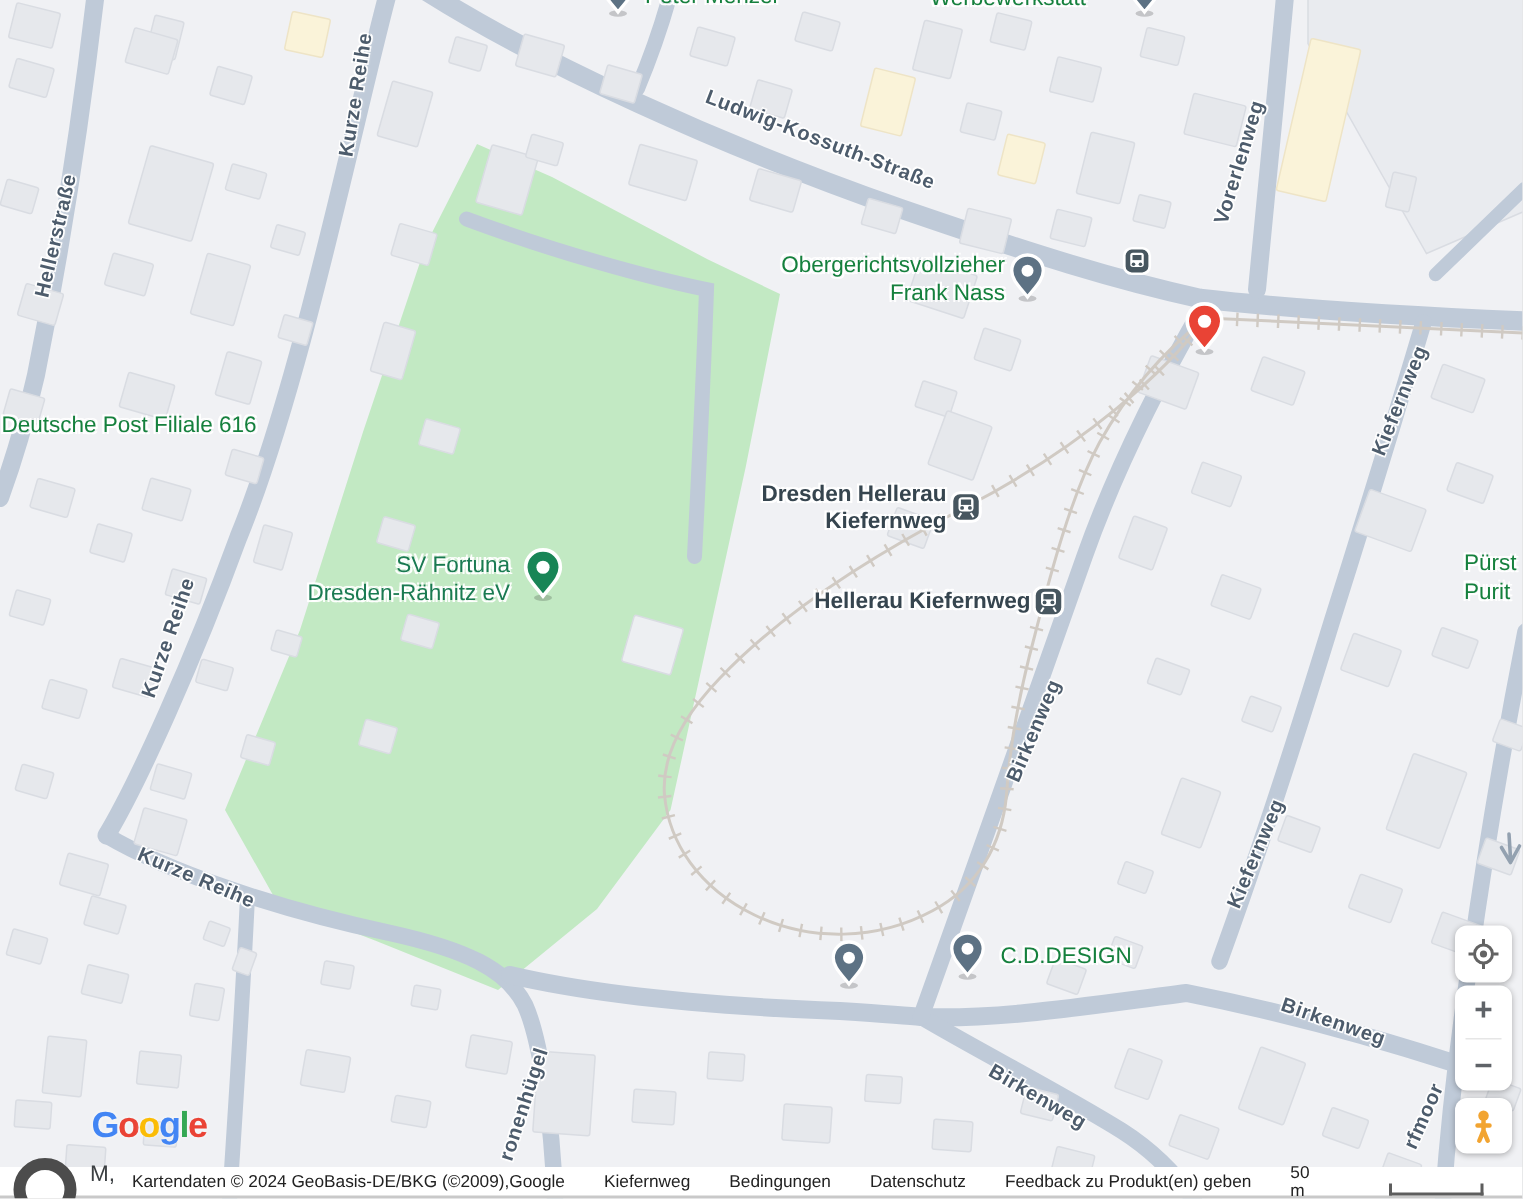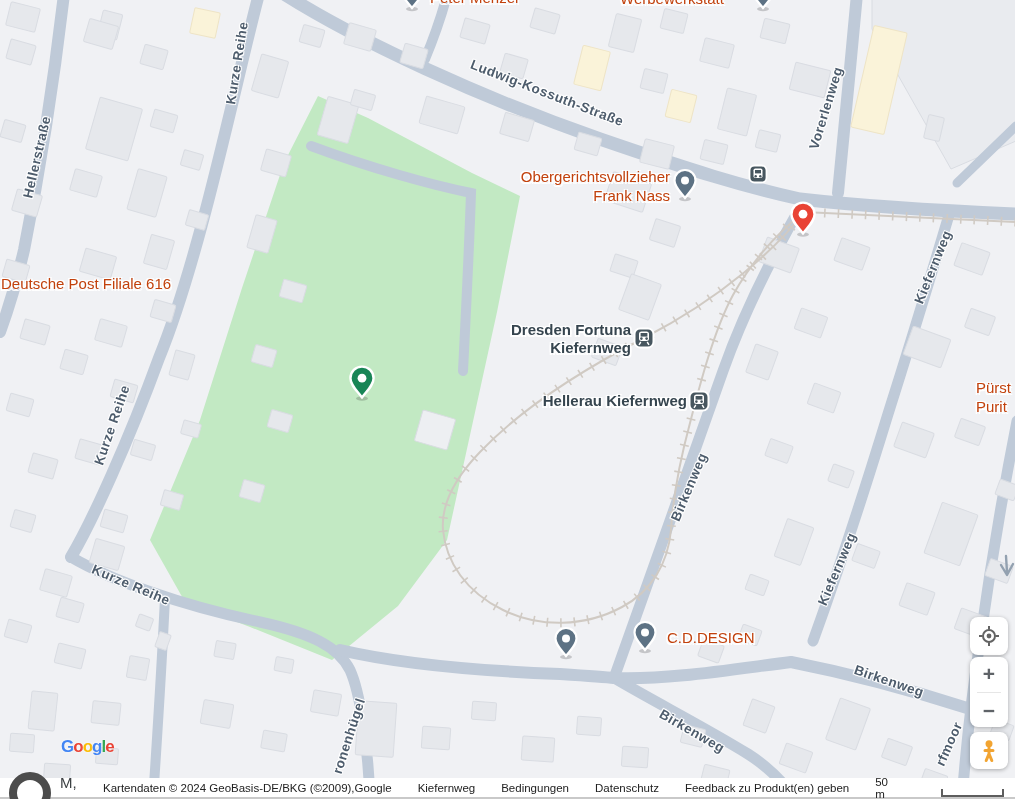--- a/index.html
+++ b/index.html
@@ -4,40 +4,40 @@
 <style>
   html,body{margin:0;padding:0;background:#ddd;}
   .viewport{position:relative;width:1015px;height:799px;overflow:hidden;
     background:#f0f1f4;font-family:"Liberation Sans",sans-serif;}
   #map-svg{position:absolute;left:0;top:0;z-index:1;}
   #labels{position:absolute;left:0;top:0;width:100%;height:100%;z-index:3;pointer-events:none;}
   .street-label{position:absolute;color:#4d5c6c;font-size:13.5px;font-weight:bold;
     letter-spacing:.5px;white-space:nowrap;
     text-shadow:-1px -1px 0 rgba(255,255,255,.95),1px -1px 0 rgba(255,255,255,.95),
       -1px 1px 0 rgba(255,255,255,.95),1px 1px 0 rgba(255,255,255,.95),0 0 3px #fff;}
-  .poi-label{position:absolute;font-size:15px;color:#c2410c;line-height:19px;white-space:nowrap;
+  .poi-label{position:absolute;font-size:15px;color:#15803d;line-height:19px;white-space:nowrap;
     text-shadow:-1.5px -1.5px 0 rgba(255,255,255,.95),1.5px -1.5px 0 rgba(255,255,255,.95),
       -1.5px 1.5px 0 rgba(255,255,255,.95),1.5px 1.5px 0 rgba(255,255,255,.95),0 0 3px #fff;}
   .poi-label.right{text-align:right;transform:translateX(-100%);}
   .poi-label.station{font-weight:bold;color:#36454f;font-size:15px;line-height:18px;}
   .poi-label.green{color:#1a7a52;}
   .ctl{position:absolute;right:7px;background:#fff;border-radius:8px;z-index:5;
     box-shadow:0 1px 4px rgba(0,0,0,.3);display:flex;align-items:center;justify-content:center;cursor:pointer;}
   .ctl.locate{top:617px;width:38px;height:38px;}
   .ctl.zoomctl{top:657px;width:38px;height:70px;flex-direction:column;justify-content:space-between;padding:0;}
   .zoom-btn{width:38px;height:33px;border:none;background:none;font-size:21px;color:#5f6368;
     cursor:pointer;line-height:30px;font-family:"Liberation Sans",sans-serif;font-weight:bold;}
   .zoom-div{width:24px;height:1px;background:#e6e6e6;}
   .ctl.pegman{top:732px;width:38px;height:37px;}
-  .google-logo{position:absolute;left:61px;top:737px;z-index:5;font-size:17px;font-weight:bold;
+  .google-logo{position:absolute;left:61px;top:737px;z-index:5;font-size:24px;font-weight:bold;
     letter-spacing:-1px;cursor:pointer;
     text-shadow:0 0 3px rgba(255,255,255,.8);}
   .attribution{position:absolute;left:0;bottom:0;width:1015px;height:21px;background:#fff;
     z-index:6;display:flex;align-items:center;font-size:11.5px;color:#222;
-    border-bottom:2px solid #c9c9c9;box-sizing:border-box;padding-left:15px;}
+    border-bottom:2px solid #c9c9c9;box-sizing:border-box;}
   .attribution .item{margin-right:26px;white-space:nowrap;}
   .attribution .first{margin-left:88px;}
   .scale-group{margin-left:auto;margin-right:58px;display:flex;align-items:flex-end;gap:36px;}
   .scale-bar{width:68px;height:6px;border:2px solid #5d5d5d;border-top:none;margin-left:8px;margin-bottom:3px;}
   .cut-circle{position:absolute;left:9px;top:772px;width:26px;height:26px;border-radius:50%;
     border:8px solid #4c4c4c;background:#fff;z-index:7;}
   .cut-m{position:absolute;left:60px;top:774px;z-index:7;font-size:15px;color:#3c4043;}
 </style>
 </head>
 <body>
@@ -267,31 +267,35 @@
       <div class="poi-label left" style="left: 620px; top: -11px;">
         <div>Werbewerkstatt</div>
       </div>
       <div class="poi-label right" style="left: 670px; top: 167px;">
         <div>Obergerichtsvollzieher</div>
         <div>Frank Nass</div>
       </div>
       <div class="poi-label left" style="left: 1px; top: 274px;">
         <div>Deutsche Post Filiale 616</div>
       </div>
+      <div class="poi-label right green" style="left: 340px; top: 367px;">
+        <div>SV Fortuna</div>
+        <div>Dresden-Rähnitz eV</div>
+      </div>
       <div class="poi-label right station" style="left: 631px; top: 321px;">
-        <div>Dresden Fortuna</div>
+        <div>Dresden Hellerau</div>
         <div>Kiefernweg</div>
       </div>
       <div class="poi-label right station" style="left: 687px; top: 392px;">
         <div>Hellerau Kiefernweg</div>
       </div>
       <div class="poi-label left" style="left: 667px; top: 628px; text-align: center;">
         <div>C.D.DESIGN</div>
       </div>
-      <div class="poi-label left" style="left: 976px; top: 366px; margin-top: 12px;">
+      <div class="poi-label left" style="left: 976px; top: 366px;">
         <div>Pürst</div>
         <div>Purit</div>
       </div>
     </div>
 
   <div class="ctl locate" title="">
     <svg width="22" height="22" viewBox="-11 -11 22 22">
       <circle r="6" fill="none" stroke="#636363" stroke-width="2"></circle>
       <circle r="2.4" fill="#636363"></circle>
       <path d="M0,-10 L0,-6.5 M0,6.5 L0,10 M-10,0 L-6.5,0 M6.5,0 L10,0" stroke="#636363" stroke-width="2"></path>

